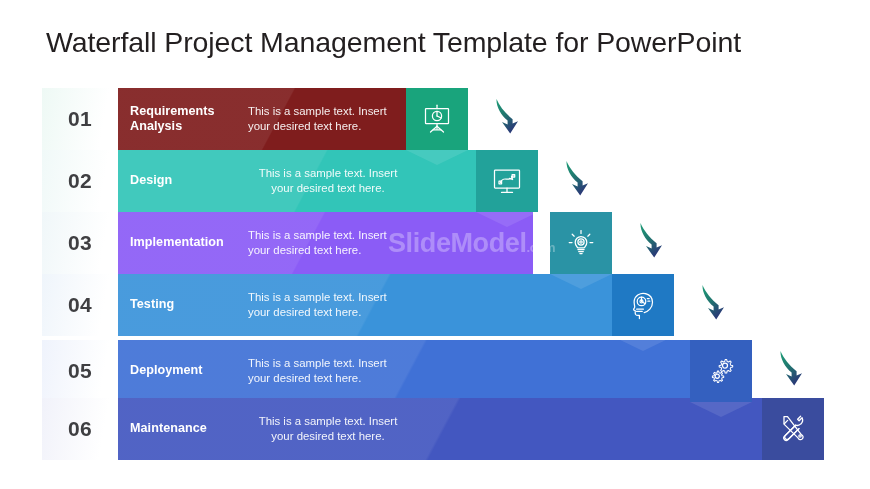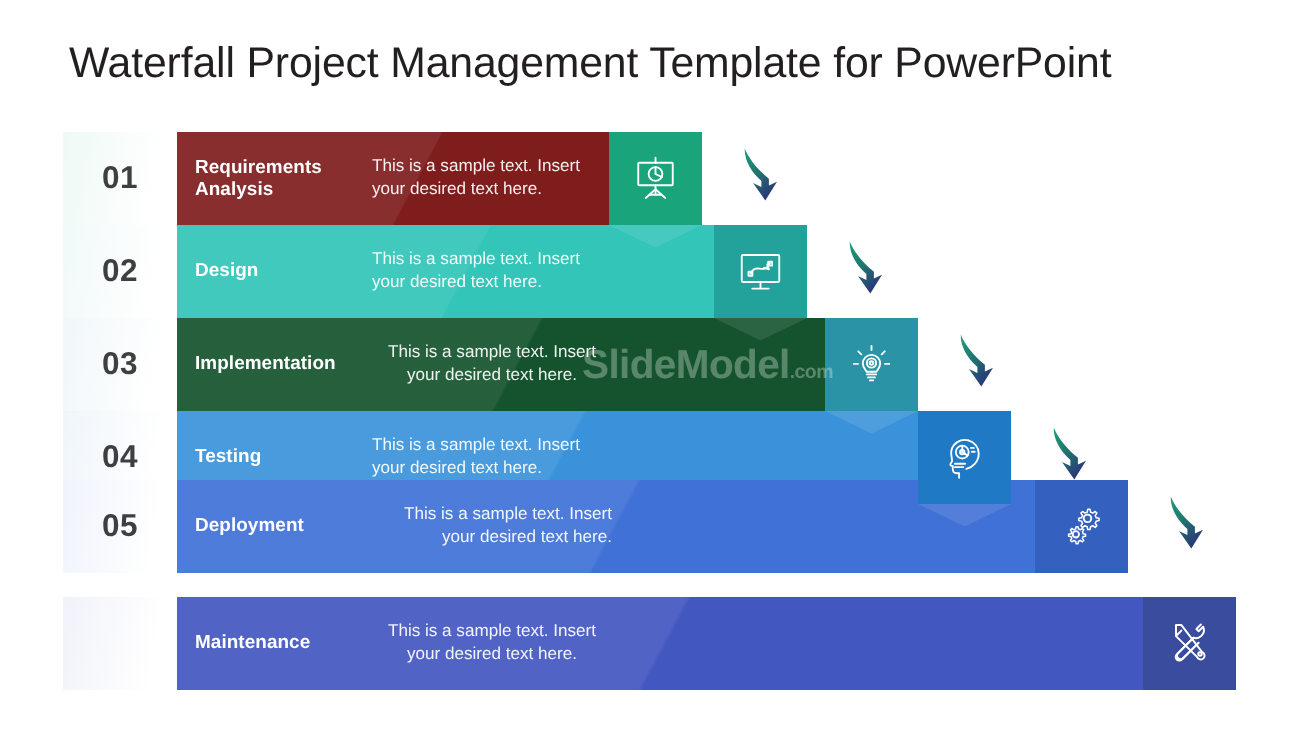--- a/index.html
+++ b/index.html
@@ -226,21 +226,21 @@
              C6.2 13.0 11.0 21.0 17.6 26.6
              L17.6 30.6
              L12.0 28.0
              L20.2 39.6
              L28.0 27.2
              L22.6 29.6
              L22.6 25.2
              C15.4 19.4 9.6 12.4 6.5 5.0 Z" fill="url(#agrad0)"></path>
   </svg></div>
       </div>
-      <div class="row" style="top: 150px; width: 786px;">
+      <div class="row" style="top: 150px; width: 786px; text-align: center;">
         <div class="num-bg" style="top: 0px; background: linear-gradient(100deg, rgb(240, 249, 248) 0%, rgb(255, 255, 255) 78%);"></div>
         <div class="num-cell">
           <span class="num-text">02</span>
         </div>
         <div class="bar" style="width: 420px; background: rgb(50, 197, 184);">
           <div class="bar-label">Design</div>
           <div class="bar-desc">This is a sample text. Insert your desired text here.</div>
         </div>
         <div class="notch" style="left: 476px; top: 62px; background: rgba(255, 255, 255, 0.1); clip-path: polygon(0px 0px, 100% 0px, 50% 100%);"></div>
         <div class="icon-block" style="left: 476px; background: rgb(34, 162, 154);">
@@ -272,21 +272,21 @@
              L22.6 29.6
              L22.6 25.2
              C15.4 19.4 9.6 12.4 6.5 5.0 Z" fill="url(#agrad1)"></path>
   </svg></div>
       </div>
       <div class="row" style="top: 212px; width: 870px;">
         <div class="num-bg" style="top: 0px; background: linear-gradient(100deg, rgb(240, 247, 249) 0%, rgb(255, 255, 255) 78%);"></div>
         <div class="num-cell">
           <span class="num-text">03</span>
         </div>
-        <div class="bar" style="width: 494px; background: #14532d; text-align: center;">
+        <div class="bar" style="width: 415px; background: #8b5cf6;">
           <div class="bar-label">Implementation</div>
           <div class="bar-desc">This is a sample text. Insert your desired text here.</div>
         </div>
         <div class="notch" style="left: 550px; top: 62px; background: rgba(255, 255, 255, 0.1); clip-path: polygon(0px 0px, 100% 0px, 50% 100%);"></div>
         <div class="icon-block" style="left: 550px; background: rgb(42, 147, 165);">
     <svg width="34" height="34" viewBox="0 0 34 34" fill="none" stroke="#ffffff" stroke-width="1.25" stroke-linecap="round" stroke-linejoin="round">
       <path d="M11.2 16.4 a5.8 5.8 0 1 1 11.6 0 c0 2.6 -1.7 3.9 -2.5 5.4 l-6.6 0 c-0.8 -1.5 -2.5 -2.8 -2.5 -5.4 z"></path>
       <line x1="13.9" y1="23.6" x2="20.1" y2="23.6"></line>
       <line x1="14.7" y1="25.6" x2="19.3" y2="25.6"></line>
       <line x1="15.9" y1="27.6" x2="18.1" y2="27.6"></line>
@@ -356,21 +356,21 @@
              C6.2 13.0 11.0 21.0 17.6 26.6
              L17.6 30.6
              L12.0 28.0
              L20.2 39.6
              L28.0 27.2
              L22.6 29.6
              L22.6 25.2
              C15.4 19.4 9.6 12.4 6.5 5.0 Z" fill="url(#agrad3)"></path>
   </svg></div>
       </div>
-      <div class="row" style="top: 320px; width: 870px; text-align: right;">
+      <div class="row" style="top: 340px; width: 870px;">
         <div class="num-bg" style="top: 0px; background: linear-gradient(100deg, rgb(239, 243, 252) 0%, rgb(255, 255, 255) 78%);"></div>
         <div class="num-cell">
           <span class="num-text">05</span>
         </div>
         <div class="bar" style="width: 634px; background: rgb(64, 113, 214);">
           <div class="bar-label">Deployment</div>
           <div class="bar-desc">This is a sample text. Insert your desired text here.</div>
         </div>
         <div class="notch" style="left: 690px; top: 62px; background: rgba(255, 255, 255, 0.1); clip-path: polygon(0px 0px, 100% 0px, 50% 100%);"></div>
         <div class="icon-block" style="left: 690px; background: rgb(52, 96, 191);">
@@ -400,20 +400,23 @@
              L12.0 28.0
              L20.2 39.6
              L28.0 27.2
              L22.6 29.6
              L22.6 25.2
              C15.4 19.4 9.6 12.4 6.5 5.0 Z" fill="url(#agrad4)"></path>
   </svg></div>
       </div>
       <div class="row" style="top: 398px; width: 870px;">
         <div class="num-bg" style="top: 0px; background: linear-gradient(100deg, rgb(241, 242, 250) 0%, rgb(255, 255, 255) 78%);"></div>
+        <div class="num-cell">
+          <span class="num-text">06</span>
+        </div>
         <div class="bar" style="width: 706px; background: rgb(67, 87, 192); text-align: center;">
           <div class="bar-label">Maintenance</div>
           <div class="bar-desc">This is a sample text. Insert your desired text here.</div>
         </div>
         <div class="icon-block" style="left: 762px; background: rgb(58, 76, 158);">
     <svg width="36" height="36" viewBox="0 0 36 36" fill="none" stroke="#ffffff" stroke-width="1.3" stroke-linecap="round" stroke-linejoin="round">
       <path d="M25.6 5.3 l-3.0 3.0 l1.5 1.5 l3.0 -3.0 a5.3 5.3 0 0 1 -1.2 6.1 a5.3 5.3 0 0 1 -5.3 1.3 l-10.2 10.2 a2.4 2.4 0 1 0 3.4 3.4 l10.2 -10.2"></path>
       <path d="M20.6 14.2 l-11.1 11.1 a2.4 2.4 0 0 0 3.4 3.4 l11.1 -11.1"></path>
       <path d="M9.0 5.6 l3.5 0 l13.8 18.0 a2.6 2.6 0 1 1 -3.3 3.3 l-14.0 -13.8 z"></path>
       <line x1="12.6" y1="9.4" x2="9.3" y2="12.7"></line>

